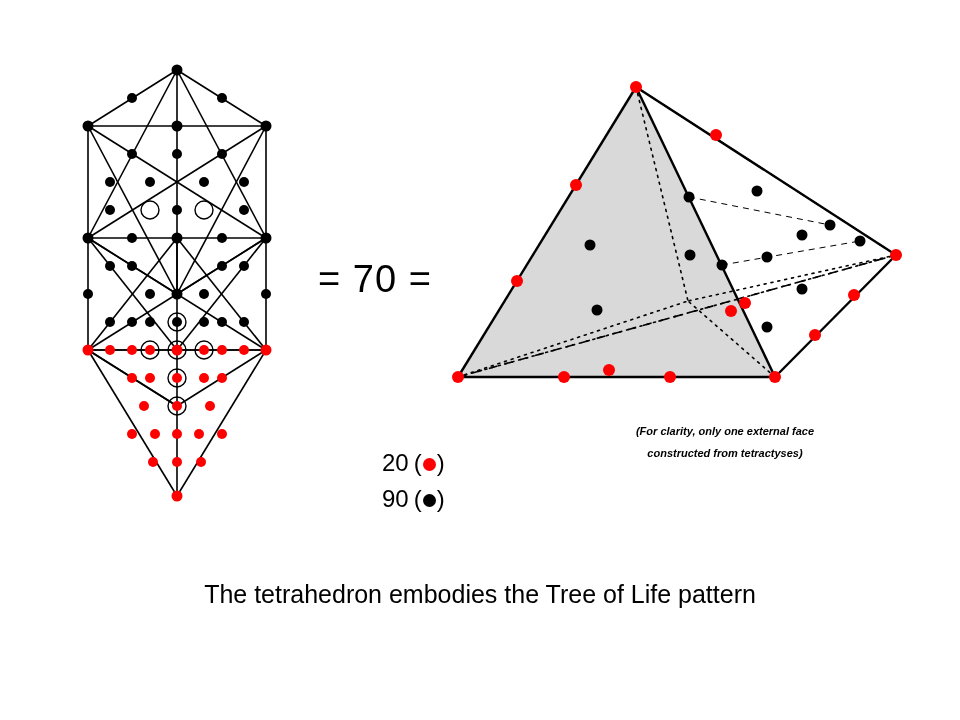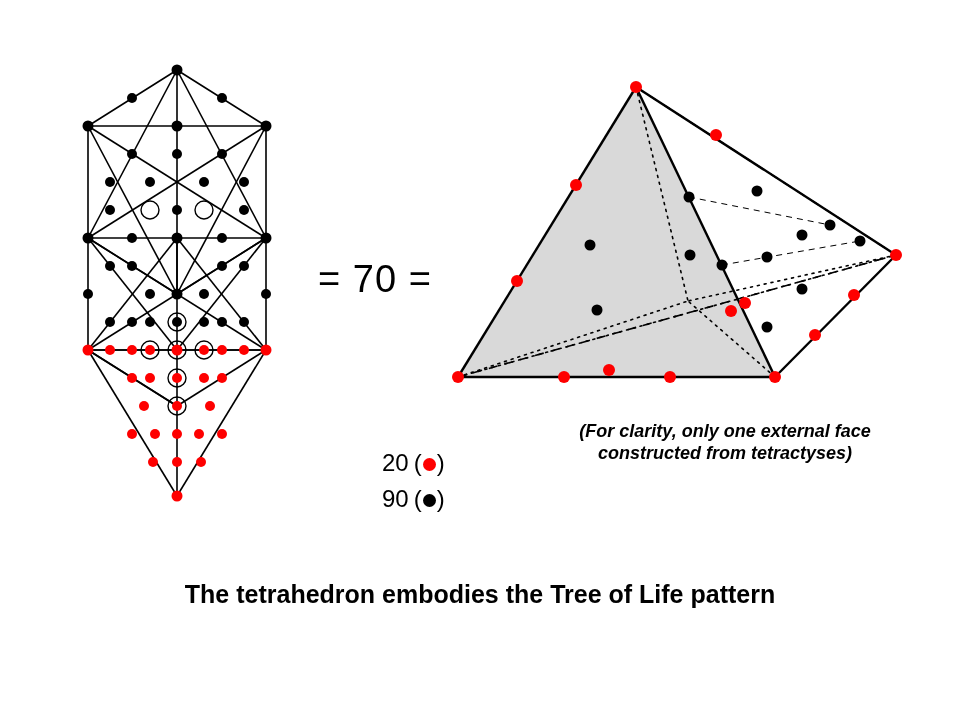--- a/index.html
+++ b/index.html
@@ -60,34 +60,34 @@
     top: 1px;
   }
   .legend-dot.red { background: #fe0000; }
   .legend-dot.black { background: #000000; }
 
   #clarity-note {
     left: 530px;
     top: 420px;
     width: 390px;
     text-align: center;
-    font-size: 18px;
+    font-size: 11px;
     font-style: italic;
     font-weight: bold;
     line-height: 22px;
     color: #000000;
   }
 
   #caption {
     left: 60px;
     top: 572px;
     width: 840px;
     text-align: center;
     font-size: 25px;
-    font-weight: bold;
+    font-weight: normal;
     line-height: 44px;
     color: #000000;
   }
 </style>
 </head>
 <body>
 
 <div id="stage">
 
   <svg class="abs" style="left:40px; top:50px;" width="290" height="470" viewBox="0 0 290 470">

